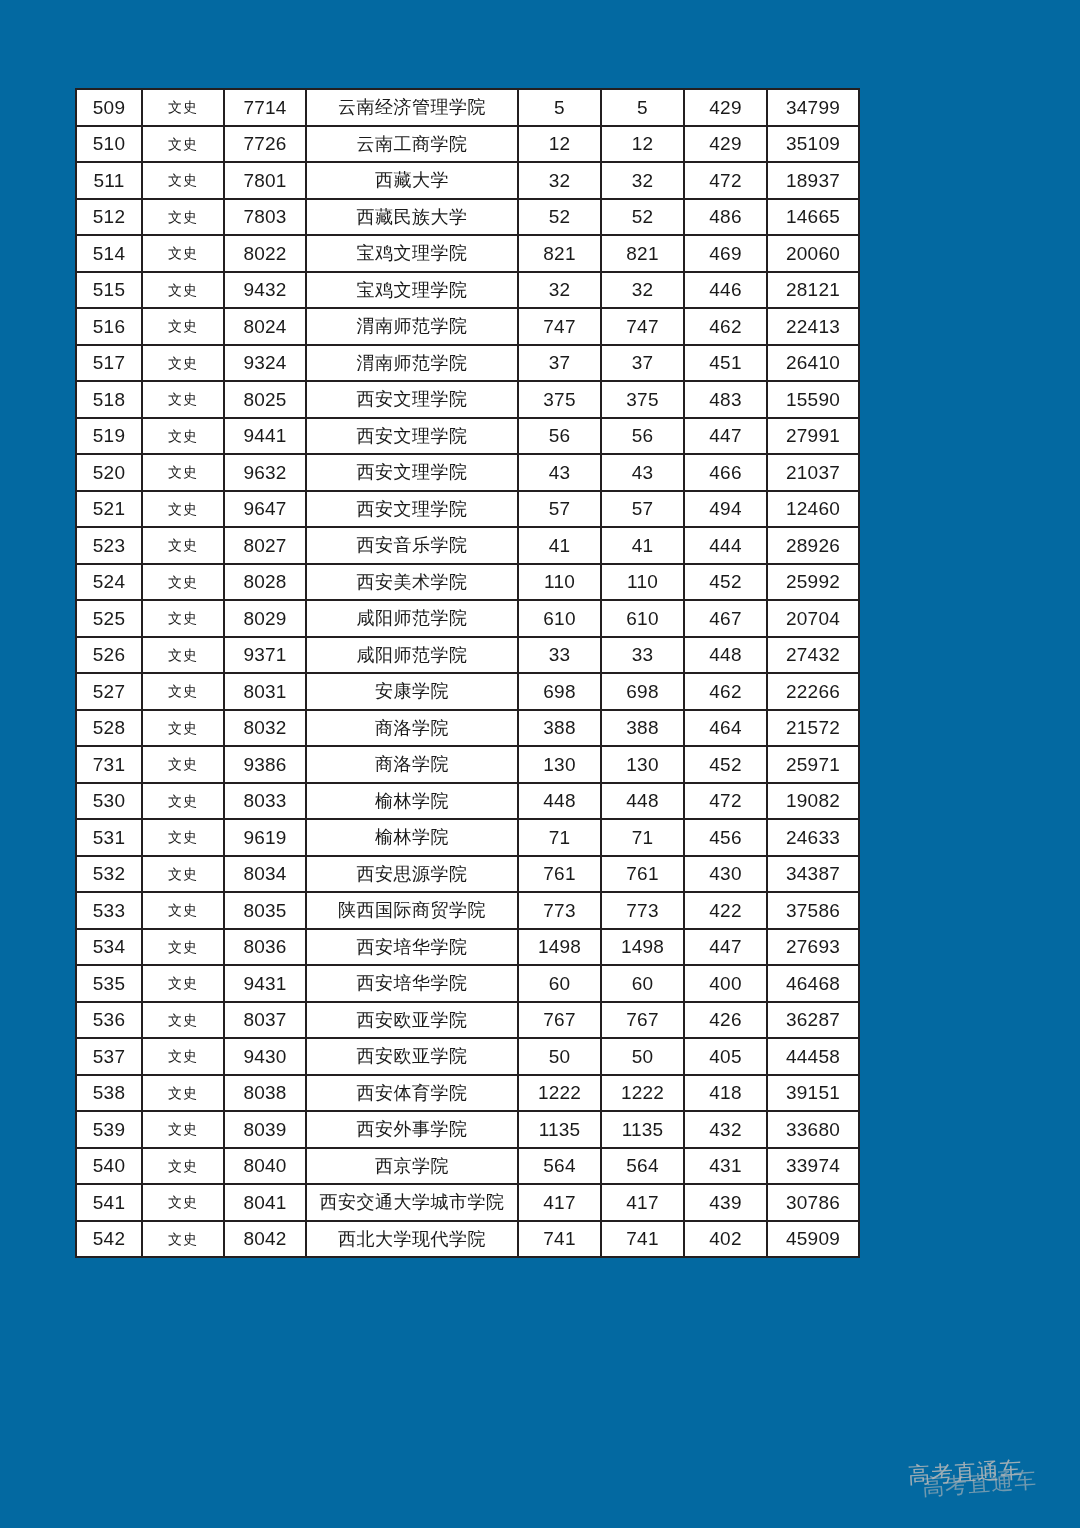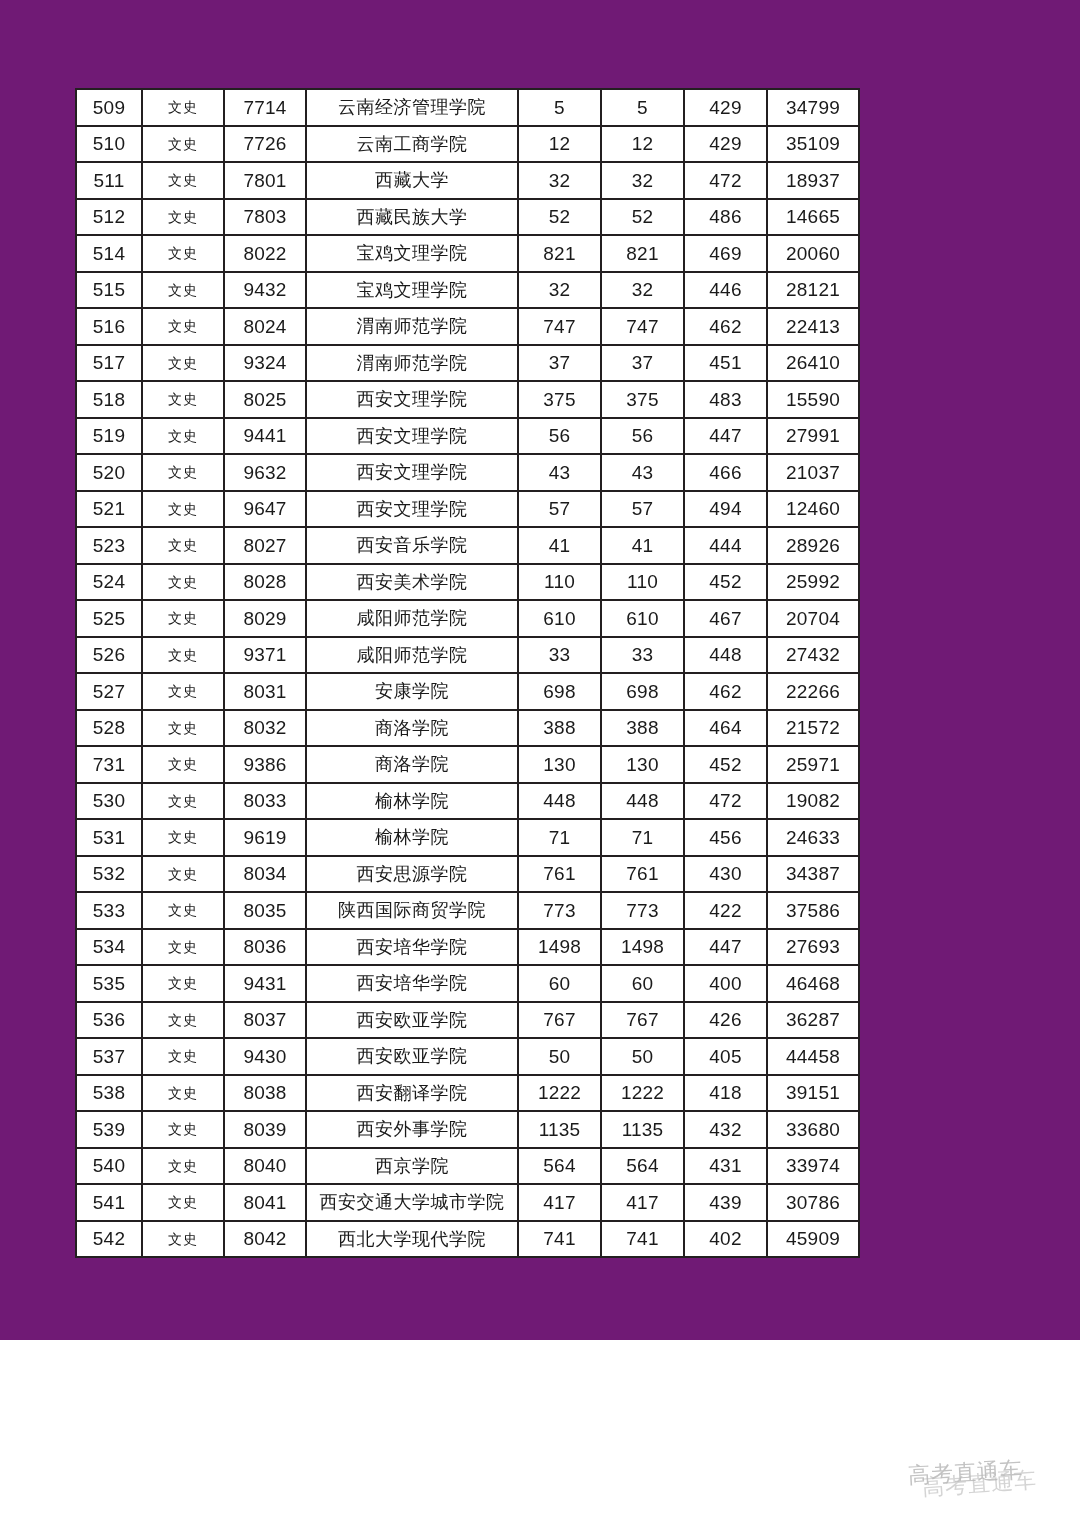--- a/index.html
+++ b/index.html
@@ -13,22 +13,22 @@
     position: relative;
     font-family: "Liberation Sans", "DejaVu Sans", sans-serif;
     overflow: hidden;
   }
 
   #page {
     position: absolute;
     left: 0;
     top: 0;
     width: 1080px;
-    height: 1340px;
-    background: #701a75;
+    height: 1528px;
+    background: #0369a1;
   }
 
   #score-table {
     position: absolute;
     left: 75px;
     top: 88px;
     width: 783px;
     border-collapse: collapse;
     table-layout: fixed;
     background: #ffffff;
@@ -382,21 +382,21 @@
           <td class="cell-school">西安欧亚学院</td>
           <td class="cell-plan">50</td>
           <td class="cell-admitted">50</td>
           <td class="cell-score">405</td>
           <td class="cell-position">44458</td>
         </tr>
         <tr>
           <td class="cell-rank">538</td>
           <td class="cell-category">文史</td>
           <td class="cell-code">8038</td>
-          <td class="cell-school">西安翻译学院</td>
+          <td class="cell-school">西安体育学院</td>
           <td class="cell-plan">1222</td>
           <td class="cell-admitted">1222</td>
           <td class="cell-score">418</td>
           <td class="cell-position">39151</td>
         </tr>
         <tr>
           <td class="cell-rank">539</td>
           <td class="cell-category">文史</td>
           <td class="cell-code">8039</td>
           <td class="cell-school">西安外事学院</td>

